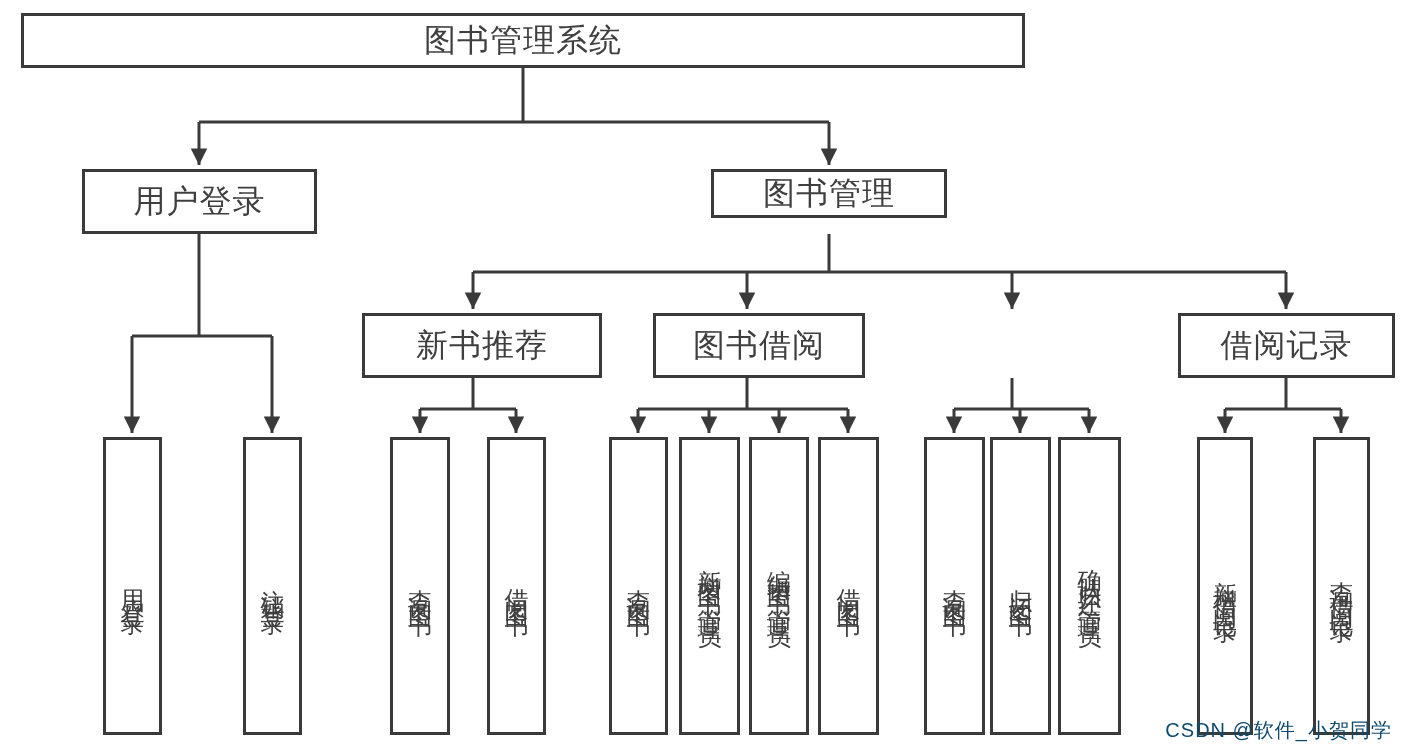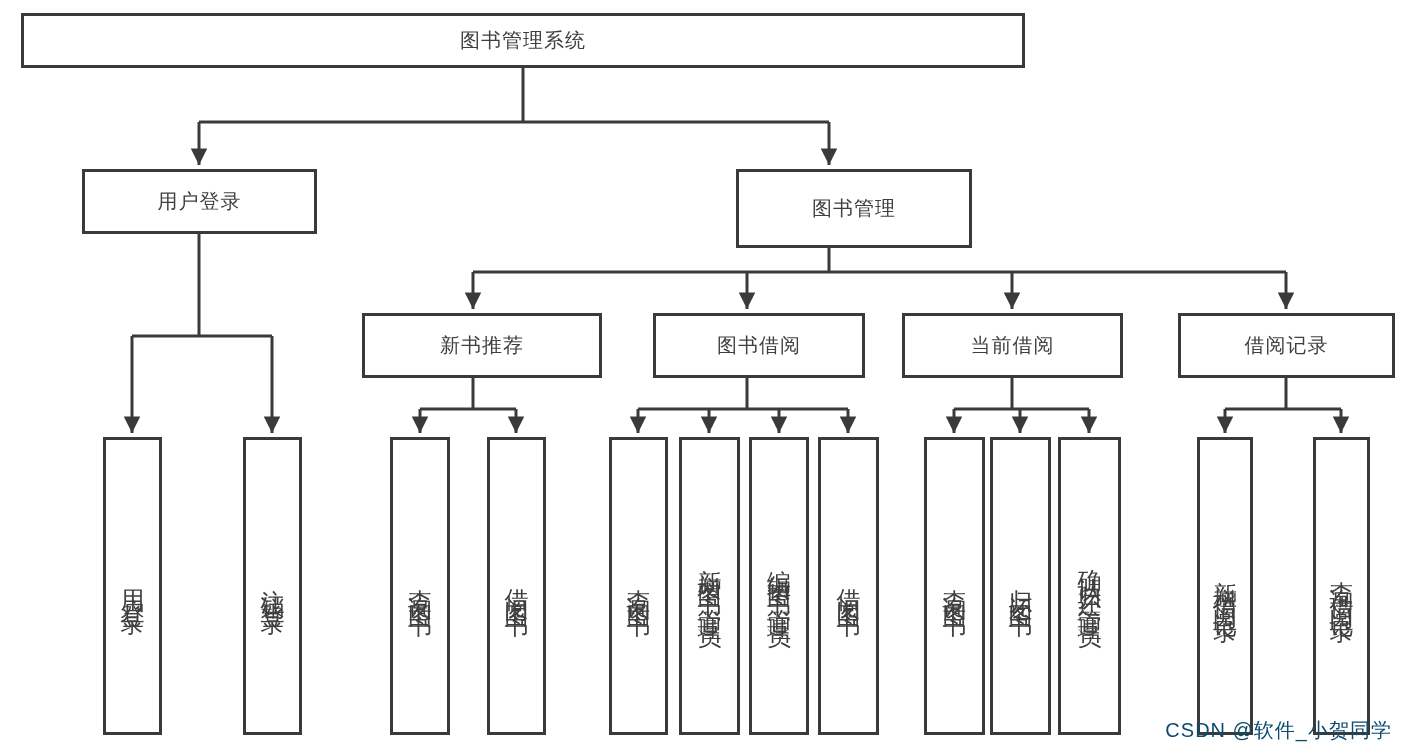--- a/index.html
+++ b/index.html
@@ -12,21 +12,21 @@
   }
   #wires{position:absolute;left:0;top:0;width:1405px;height:747px;}
   .box{
     position:absolute;
     box-sizing:border-box;
     border:3px solid #3a3a3a;
     background:#ffffff;
     display:flex;align-items:center;justify-content:center;
     color:#3f3f3f;
   }
-  .hbox{font-size:20px;letter-spacing:1px;white-space:nowrap;}
+  .hbox{font-size:32px;letter-spacing:1px;white-space:nowrap;}
   .vbox{
     font-size:24px;
     writing-mode:vertical-rl;
     text-orientation:mixed;
     letter-spacing:8px;
     line-height:1;
     white-space:nowrap;
   }
   #watermark{
     position:absolute;
@@ -82,25 +82,24 @@
       <line x1="1089" y1="409" x2="1089" y2="433" marker-end="url(#arw)"></line>
 
       <line x1="1225" y1="409" x2="1225" y2="433" marker-end="url(#arw)"></line>
       <line x1="1341" y1="409" x2="1341" y2="433" marker-end="url(#arw)"></line>
     </g>
   </svg>
 
   <div class="box hbox" style="left:21px;top:13px;width:1004px;height:55px;">图书管理系统</div>
 
   <div class="box hbox" style="left:82px;top:169px;width:235px;height:65px;">用户登录</div>
-  <div class="box hbox" style="left:711px;top:169px;width:236px;height:79px;margin-left:25px;">图书管理</div>
+  <div class="box hbox" style="left:711px;top:169px;width:236px;height:49px;">图书管理</div>
 
   <div class="box hbox" style="left:362px;top:313px;width:240px;height:65px;">新书推荐</div>
   <div class="box hbox" style="left:653px;top:313px;width:212px;height:65px;">图书借阅</div>
-  <div class="box hbox" style="left:902px;top:313px;width:221px;height:65px;">当前借阅</div>
   <div class="box hbox" style="left:1178px;top:313px;width:217px;height:65px;">借阅记录</div>
 
   <div class="box vbox" style="left:103px;top:437px;width:59px;height:298px;">用户登录</div>
   <div class="box vbox" style="left:243px;top:437px;width:59px;height:298px;">注销登录</div>
 
   <div class="box vbox" style="left:390px;top:437px;width:60px;height:298px;">查询图书</div>
   <div class="box vbox" style="left:487px;top:437px;width:59px;height:298px;">借阅图书</div>
 
   <div class="box vbox" style="left:609px;top:437px;width:59px;height:298px;">查询图书</div>
   <div class="box vbox" style="left:679px;top:437px;width:61px;height:298px;">新增图书（管理员）</div>

